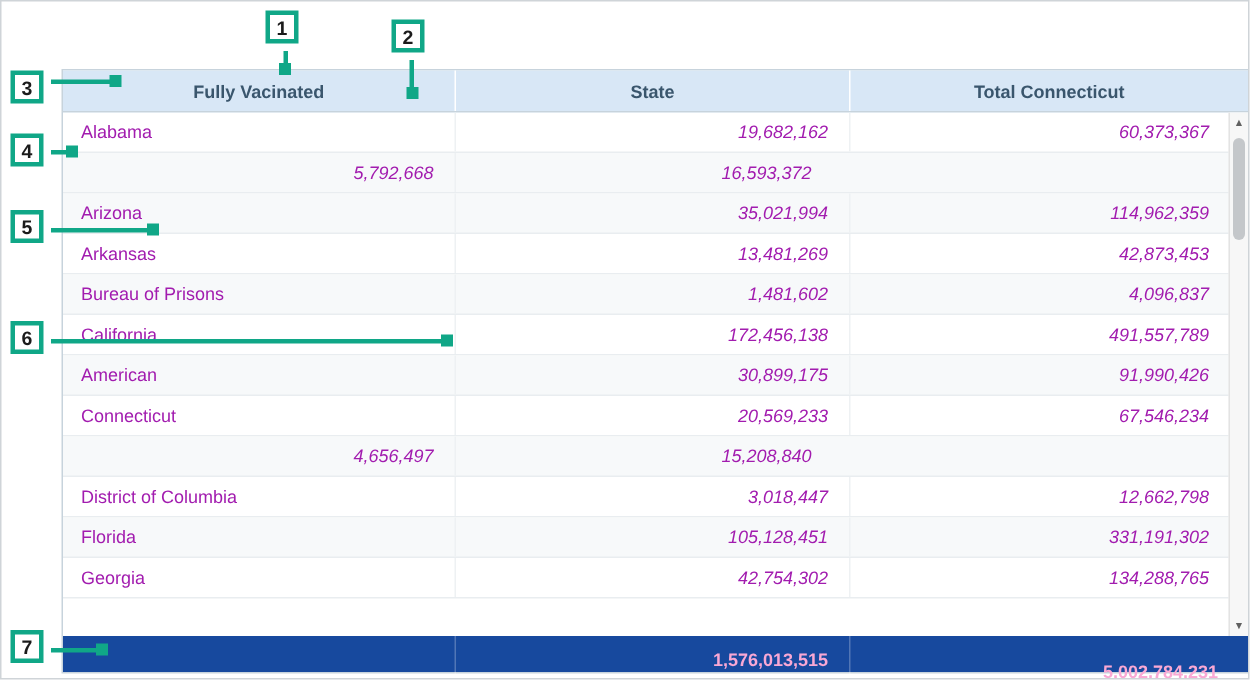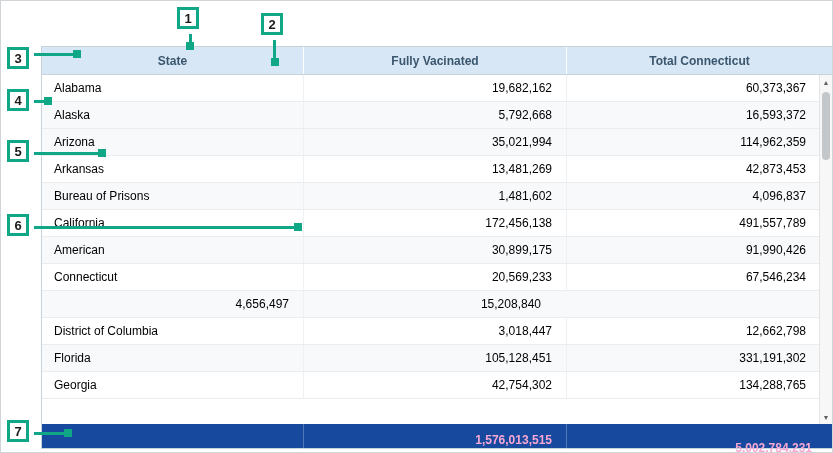--- a/index.html
+++ b/index.html
@@ -26,25 +26,25 @@
   }
   .hcell:last-child { border-right:none; }
 
   .tbody { position:absolute; top:28px; left:0; right:0; bottom:24px; overflow:hidden; }
   .row {
     display:grid; grid-template-columns:262px 263px 1fr; height:27px;
     background:#ffffff; border-bottom:1px solid #e9edf0;
   }
   .row.alt { background:#f7f9fa; }
   .cell {
-    display:flex; align-items:center; font-size:12px; color:#000000;
+    display:flex; align-items:center; font-size:12px; color:#a21caf;
     border-right:1px solid #eef1f3; overflow:hidden; white-space:nowrap;
   }
   .cell.state { padding-left:12px; }
-  .cell.num { justify-content:flex-end; padding-right:14px; }
+  .cell.num { justify-content:flex-end; padding-right:14px;font-style:italic; }
   .cell:last-child { border-right:none; padding-right:26px; }
 
   .totals-row {
     position:absolute; left:0; bottom:0; width:100%; height:24px;
     background:#17499e; display:grid; grid-template-columns:262px 263px 1fr;
   }
   .tcell {
     display:flex; align-items:center; justify-content:flex-end;
     color:#f9a8d4; font-weight:bold; font-size:12px; padding-right:14px;
     border-right:1px solid rgba(255,255,255,0.25);
@@ -107,33 +107,32 @@
   .a7-dot { left:63px; top:428px; }
 </style>
 </head>
 <body>
 
 <div class="screen">
 
   <div class="table-wrap">
 
     <div class="header-row">
+      <div class="hcell">Fully Vacinated</div>
       <div class="hcell">State</div>
-      <div class="hcell">Fully Vacinated</div>
       <div class="hcell">Total Connecticut</div>
     </div>
 
     <div class="tbody" id="table-body">
         <div class="row">
           <div class="cell state">Alabama</div>
           <div class="cell num">19,682,162</div>
           <div class="cell num">60,373,367</div>
         </div>
         <div class="row alt">
-          <div class="cell state">Alaska</div>
           <div class="cell num">5,792,668</div>
           <div class="cell num">16,593,372</div>
         </div>
         <div class="row alt">
           <div class="cell state">Arizona</div>
           <div class="cell num">35,021,994</div>
           <div class="cell num">114,962,359</div>
         </div>
         <div class="row">
           <div class="cell state">Arkansas</div>

